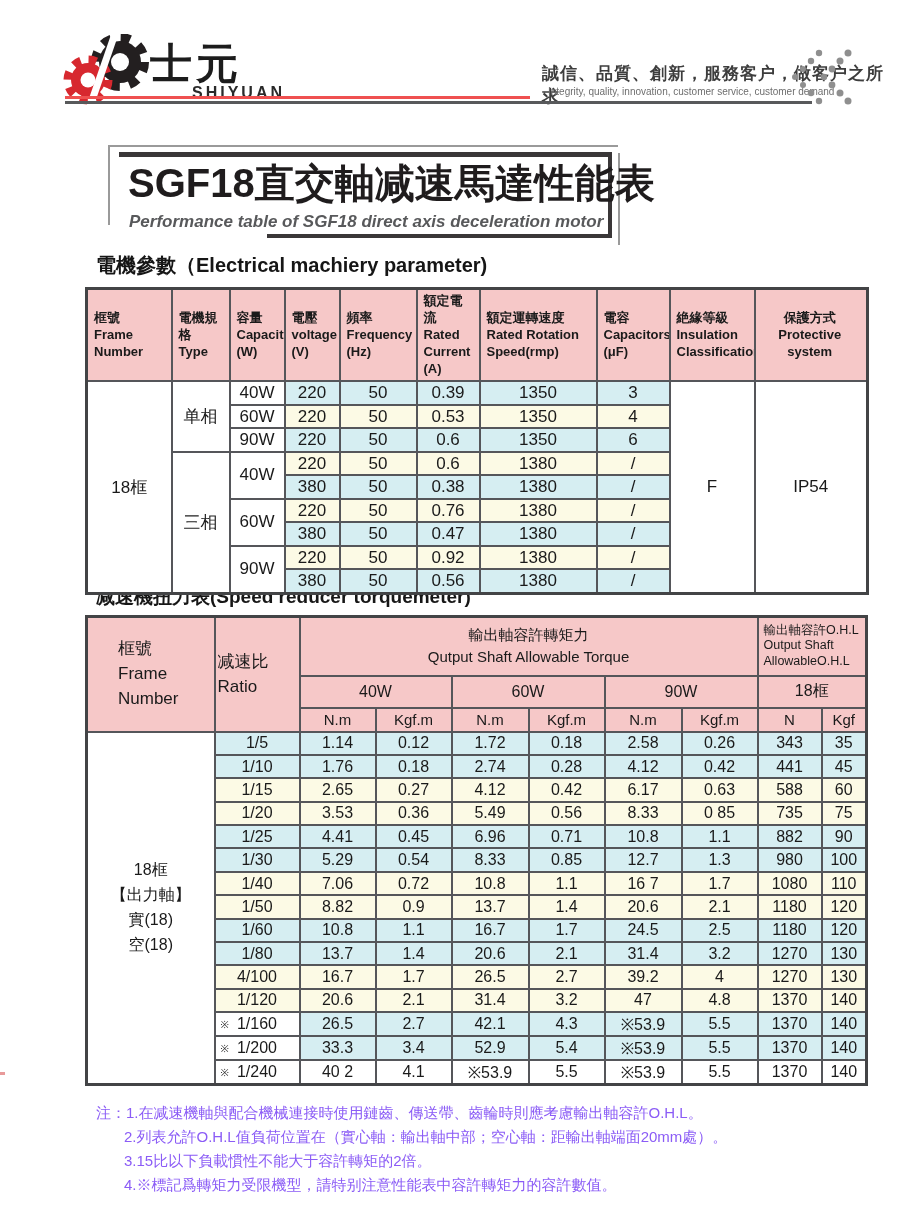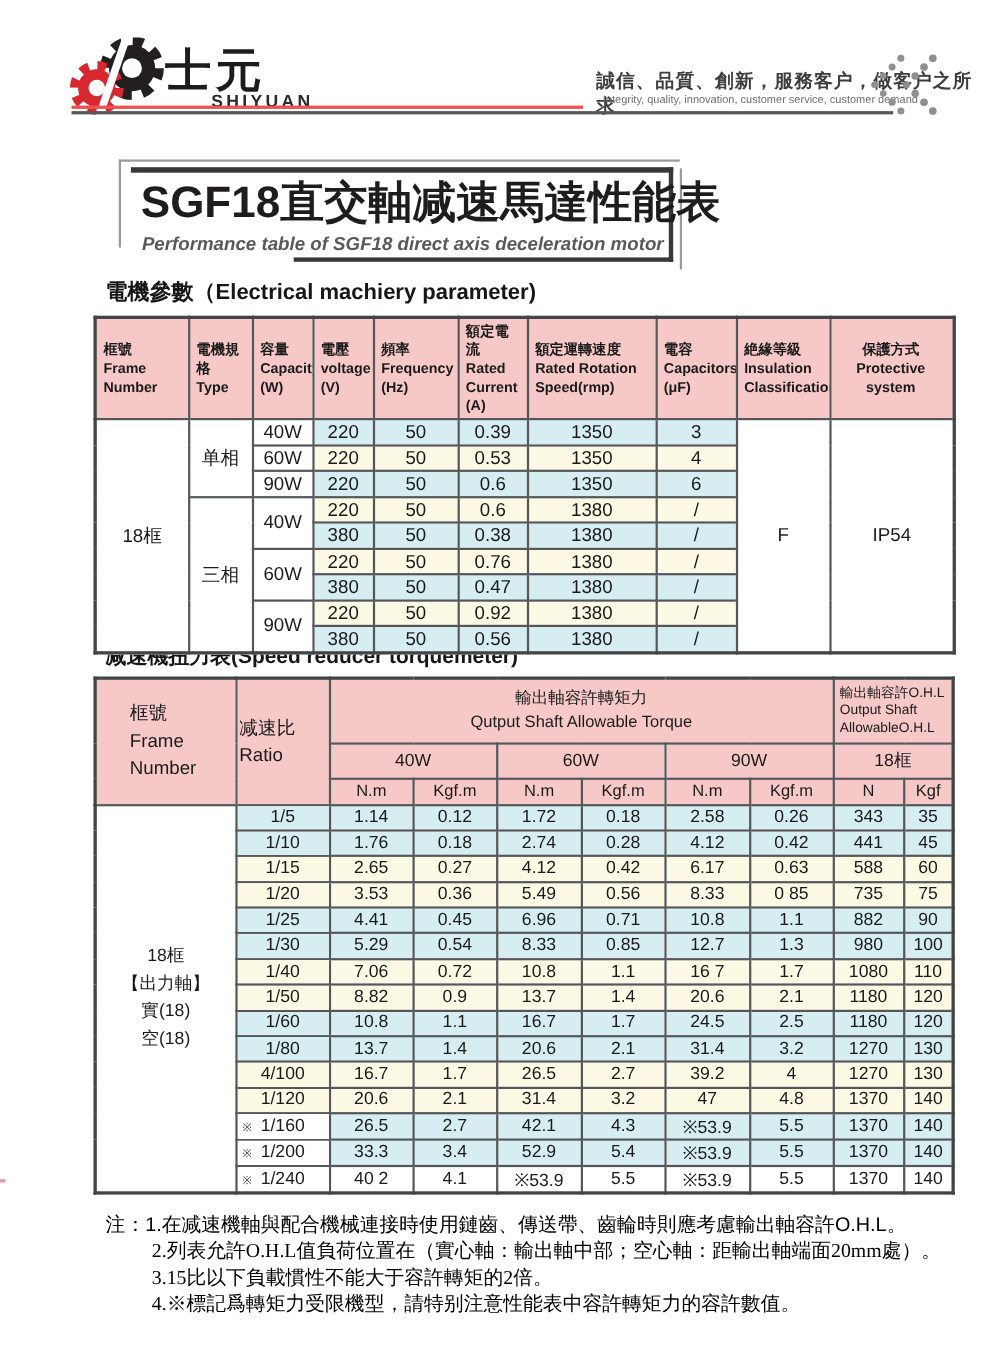--- a/index.html
+++ b/index.html
@@ -54,23 +54,23 @@
   .h2-unit{font-size:15px;text-align:center;}
   #t2 .r1{height:59px;}
   #t2 .r2{height:32px;}
   #t2 .r3{height:24px;padding-left:47px;}
   #t2 tbody td{height:21.4px;font-size:16px;text-align:center;vertical-align:middle;}
   .ratio-cell{position:relative;font-size:15px;}
   .star-mark{position:absolute;left:5px;top:50%;transform:translateY(-50%);font-size:10px;color:#333;}
   .frame2-cell{background:#fff;font-size:17px;line-height:1.55;text-align:center;vertical-align:middle;}
 
   
-  .notes{position:absolute;left:96px;top:1101px;width:760px;font-size:18px;line-height:24px;color:#000000;}
+  .notes{position:absolute;left:96px;top:1101px;width:760px;font-size:15px;line-height:24px;color:#8b5cf6;}
   .notes .n-line{white-space:nowrap;}
-  .notes .n-indent{margin-left:42px;font-family:Liberation Serif, serif;}
+  .notes .n-indent{margin-left:28px;}
 
   .edge-tick{position:absolute;left:0;top:1072px;width:5px;height:3px;background:#e89a9a;}
 </style>
 </head>
 <body>
 
 <div class="brand-logo">
   <svg width="100" height="72" viewBox="0 0 100 72">
 
     <g>

